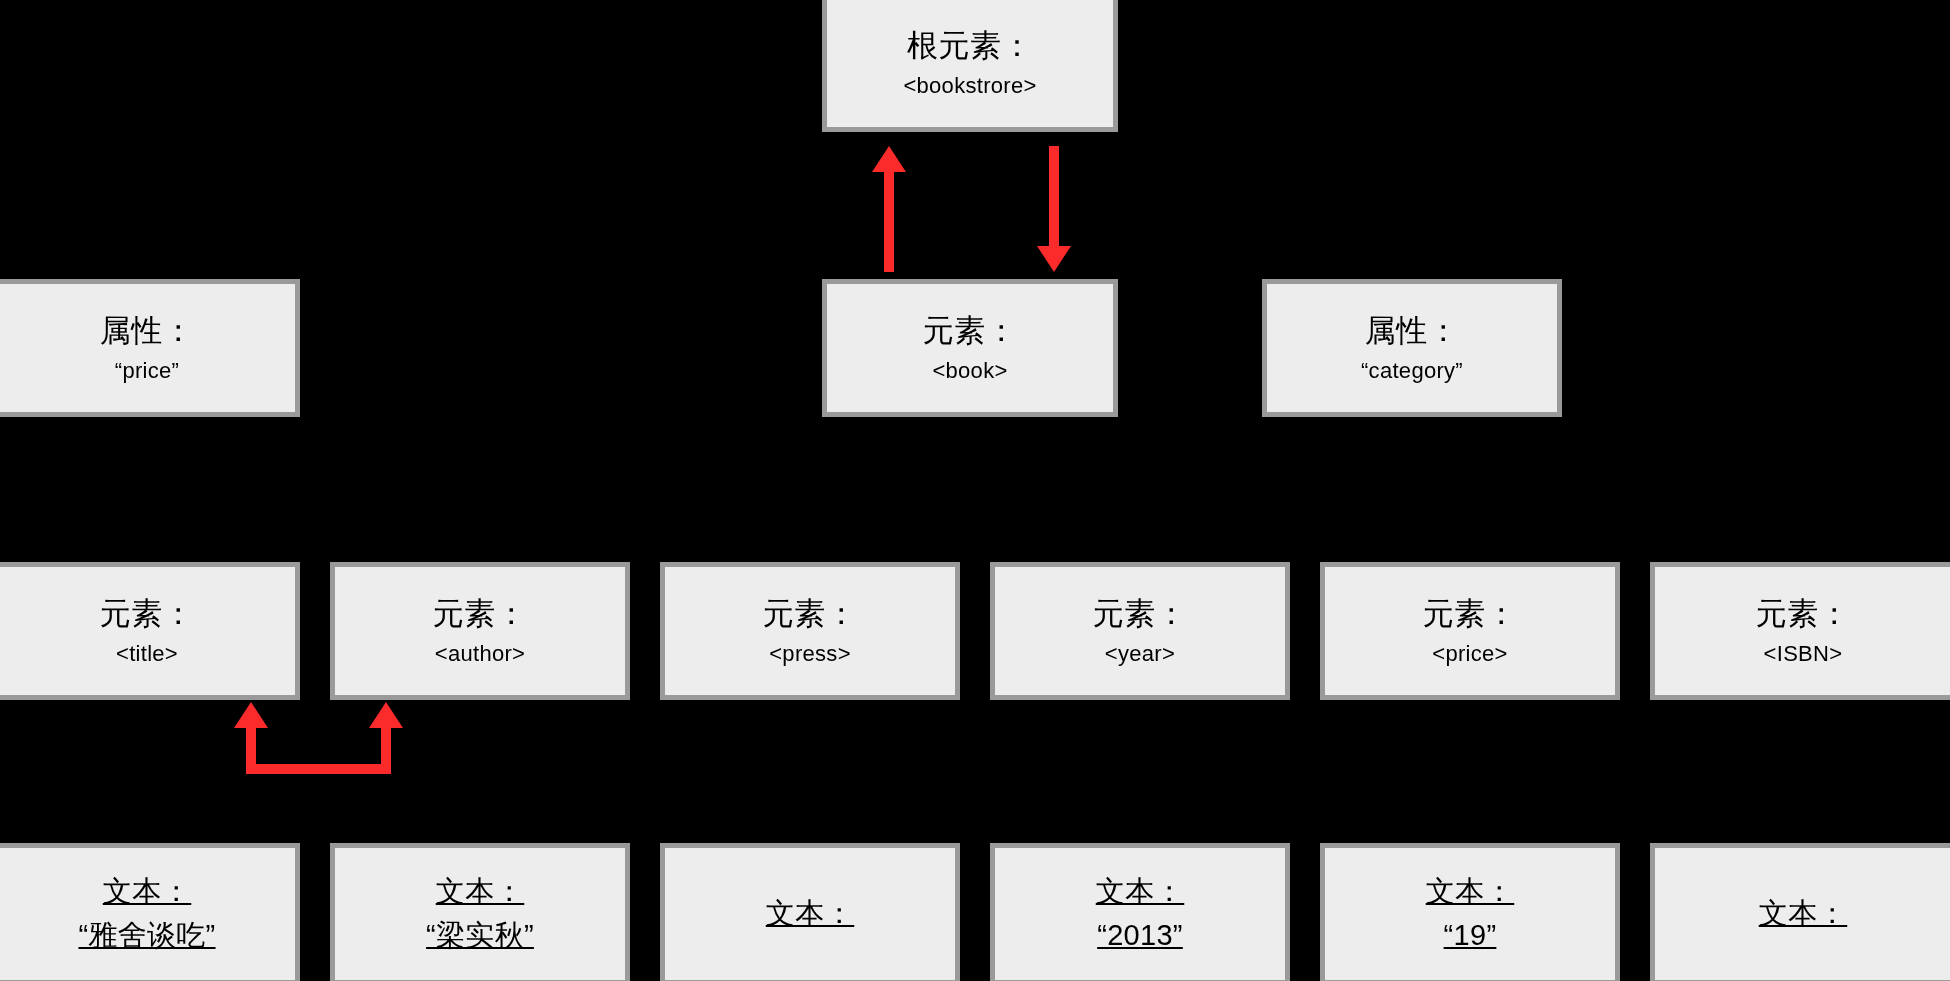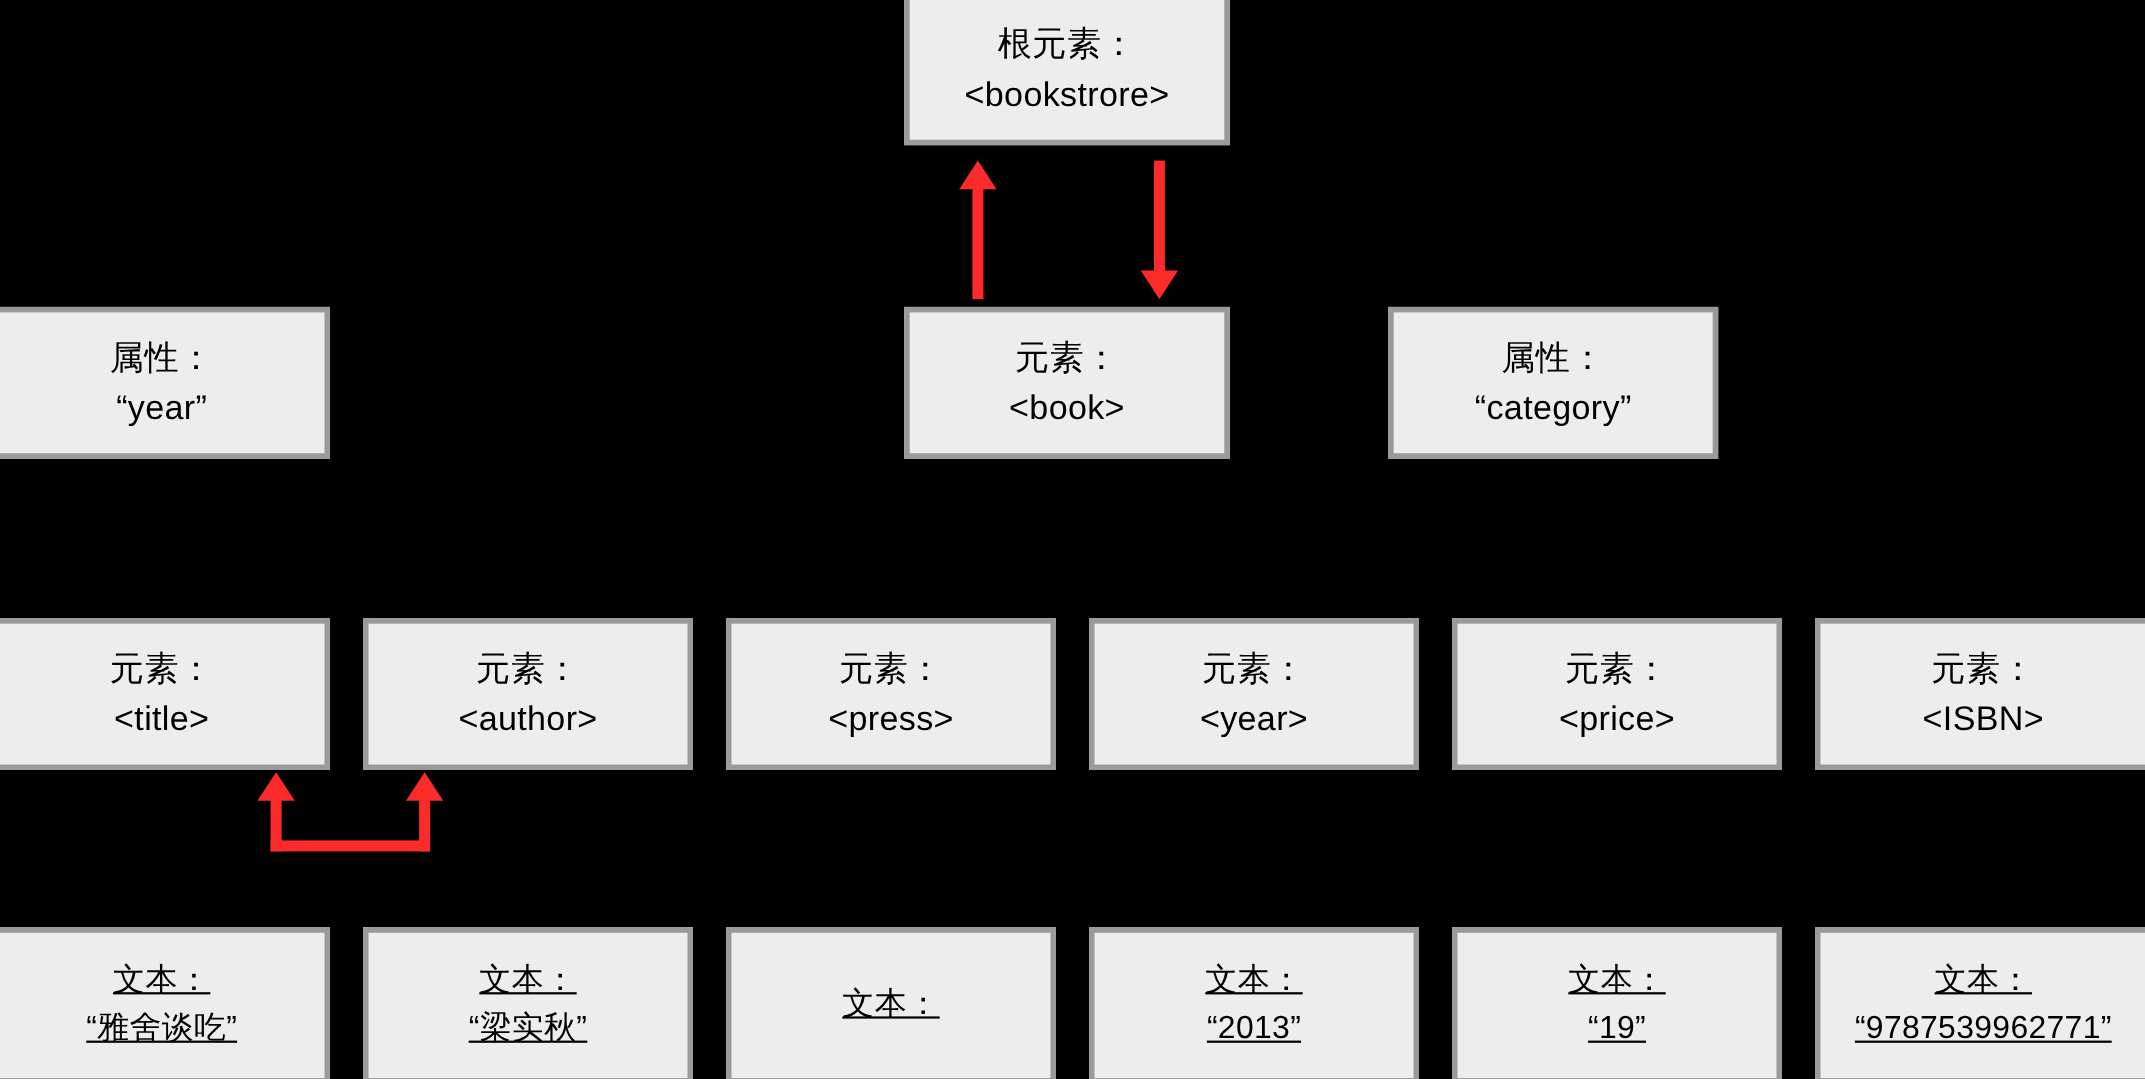--- a/index.html
+++ b/index.html
@@ -13,21 +13,21 @@
     border:5px solid #9a9a9a;
     box-sizing:border-box;
     display:flex;
     flex-direction:column;
     align-items:center;
     justify-content:center;
     color:#000;
     line-height:1.30;
   }
   .node .l1{font-size:31px;letter-spacing:0.5px;}
-  .node .l2{font-size:31px;letter-spacing:0.3px;margin-top:6px;}
+  .node .l2{font-size:22px;letter-spacing:0.3px;margin-top:6px;}
   .node.small .l1,.node.small .l2{font-size:29px;text-decoration:underline;}
 
   
   .arrow{position:absolute;}
   .aline{position:absolute;background:#fb2b2b;}
   .ahead{position:absolute;width:0;height:0;}
   .ahead.up{border-left:17px solid transparent;border-right:17px solid transparent;border-bottom:26px solid #fb2b2b;}
   .ahead.down{border-left:17px solid transparent;border-right:17px solid transparent;border-top:26px solid #fb2b2b;}
 </style>
 </head>
@@ -45,21 +45,21 @@
     <div class="ahead up" style="left:0px;top:0px;"></div>
   </div>
 
   <div class="arrow" style="left:1037px;top:146px;width:34px;height:126px;">
     <div class="aline" style="left:12px;top:0px;width:10px;height:102px;"></div>
     <div class="ahead down" style="left:0px;bottom:0px;"></div>
   </div>
 
   <div class="node" style="left:-6px;top:279px;width:306px;height:138px;">
     <span class="l1">属性：</span>
-    <span class="l2">“year”</span>
+    <span class="l2">“price”</span>
   </div>
 
   <div class="node" style="left:822px;top:279px;width:296px;height:138px;">
     <span class="l1">元素：</span>
     <span class="l2">&lt;book&gt;</span>
   </div>
 
   <div class="node" style="left:1262px;top:279px;width:300px;height:138px;">
     <span class="l1">属性：</span>
     <span class="l2">“category”</span>
@@ -117,16 +117,15 @@
   <div class="node small" style="left:990px;top:843px;width:300px;height:142px;">
     <span class="l1">文本：</span>
     <span class="l2">“2013”</span>
   </div>
   <div class="node small" style="left:1320px;top:843px;width:300px;height:142px;">
     <span class="l1">文本：</span>
     <span class="l2">“19”</span>
   </div>
   <div class="node small" style="left:1650px;top:843px;width:306px;height:142px;">
     <span class="l1">文本：</span>
-    <span class="l2">“9787539962771”</span>
   </div>
 
 </div>
 
 </body></html>

